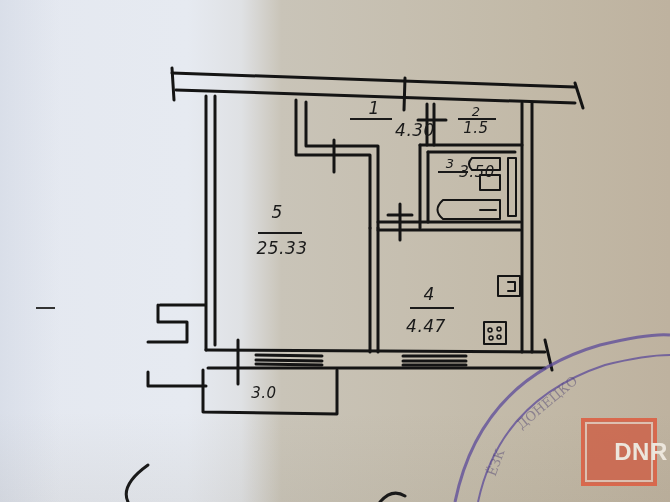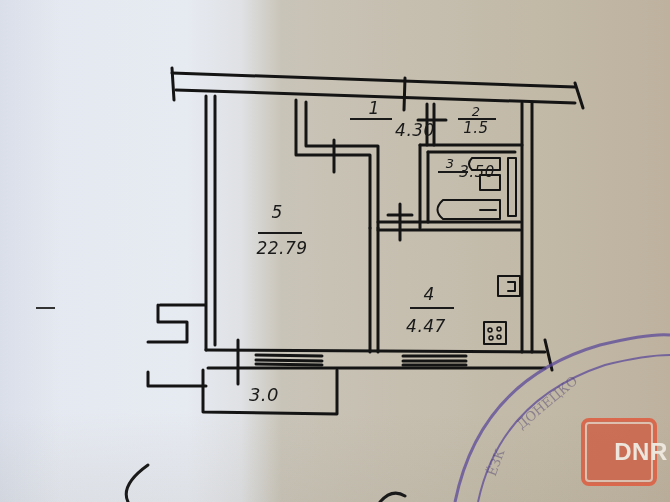--- a/index.html
+++ b/index.html
@@ -23,21 +23,21 @@
   .label {
     position: absolute; font-family: "DejaVu Sans", sans-serif; color: #1a1a1a;
     font-style: italic; text-align: center; line-height: 1;
   }
   .room-num { font-size: 17px; }
   .room-area { font-size: 17px; letter-spacing: 0.5px; }
   .room-num.small, .room-area.small { font-size: 13px; }
   .frac-line { position: absolute; height: 2px; background: #1a1a1a; }
   .watermark {
     position: absolute; left: 581px; top: 418px; width: 76px; height: 68px;
-    border: 3px solid #d9684d; border-radius: 8px; box-sizing: border-box;
+    border: 3px solid #d9684d; border-radius: 0; box-sizing: border-box;
     background: rgba(205, 95, 70, 0.82);
     display: flex; flex-direction: column; align-items: center; justify-content: center;
     outline: 2px solid rgba(230,225,215,0.7); outline-offset: -6px; padding-left: 44px;
   }
   .wm-line {
     font-family: "Liberation Sans", sans-serif; font-weight: bold;
     font-size: 24px; line-height: 26px; color: #ece6dc; letter-spacing: 0.5px;
   }
   .stamp-text {
     position: absolute; color: rgba(70,60,110,0.45);
@@ -149,22 +149,22 @@
 <div class="label room-num small" style="left:443px;top:157px;width:14px;">3</div>
 <div class="frac-line" style="left:438px;top:171px;width:30px;"></div>
 <div class="label room-area" style="left:433px;top:165px;width:40px;font-size:15px;margin-left:24px;">3.50</div>
 
 <div class="label room-num" style="left:420px;top:286px;width:18px;">4</div>
 <div class="frac-line" style="left:410px;top:307px;width:44px;"></div>
 <div class="label room-area" style="left:396px;top:318px;width:60px;">4.47</div>
 
 <div class="label room-num" style="left:268px;top:204px;width:18px;">5</div>
 <div class="frac-line" style="left:258px;top:232px;width:44px;"></div>
-<div class="label room-area" style="left:250px;top:240px;width:64px;">22.79</div>
+<div class="label room-area" style="left:250px;top:240px;width:64px;">25.33</div>
 
-<div class="label room-area" style="left:244px;top:386px;width:40px;font-size:18px;">3.0</div>
+<div class="label room-area" style="left:244px;top:386px;width:40px;font-size:15px;">3.0</div>
 
 <div class="stamp-text" style="left:510px;top:395px;transform:rotate(-40deg);">ДОНЕЦКО</div>
 <div class="stamp-text" style="left:482px;top:455px;transform:rotate(-70deg);">ЁЗК</div>
 
 <div class="watermark">
   <div class="wm-line">DNR</div>
 </div>
 
 </body></html>

